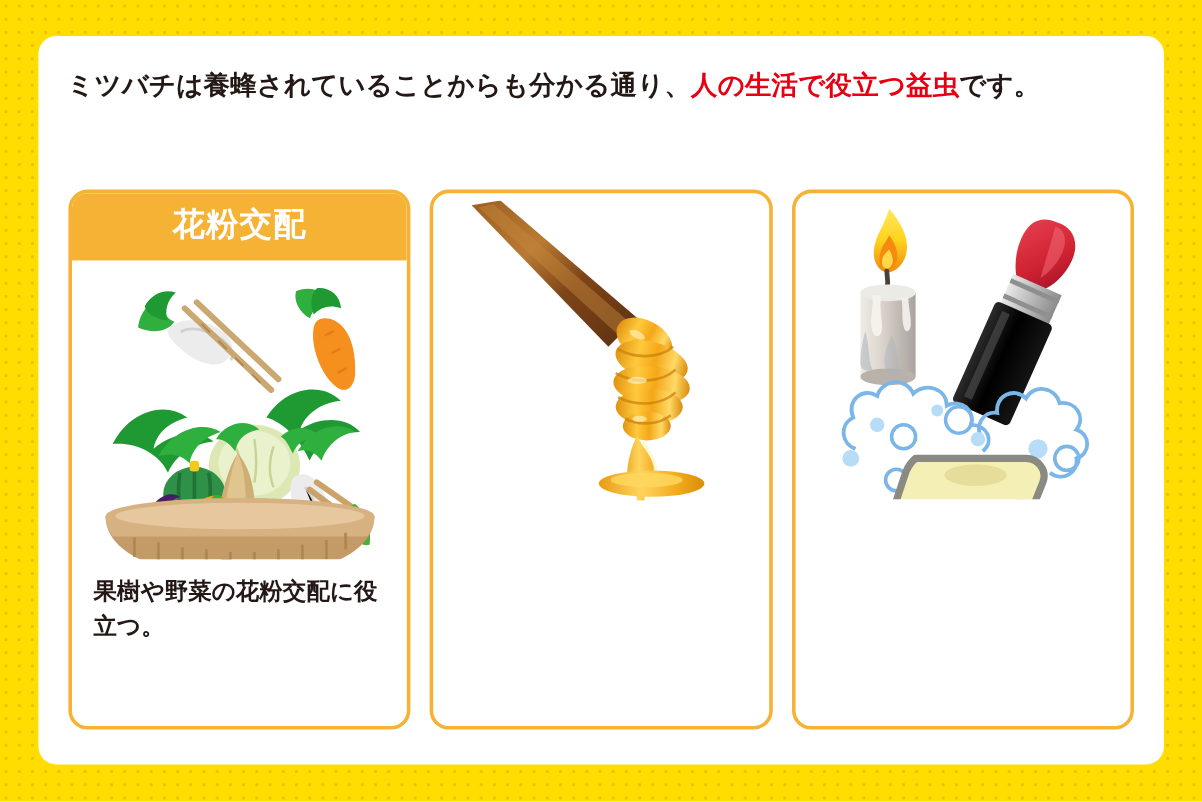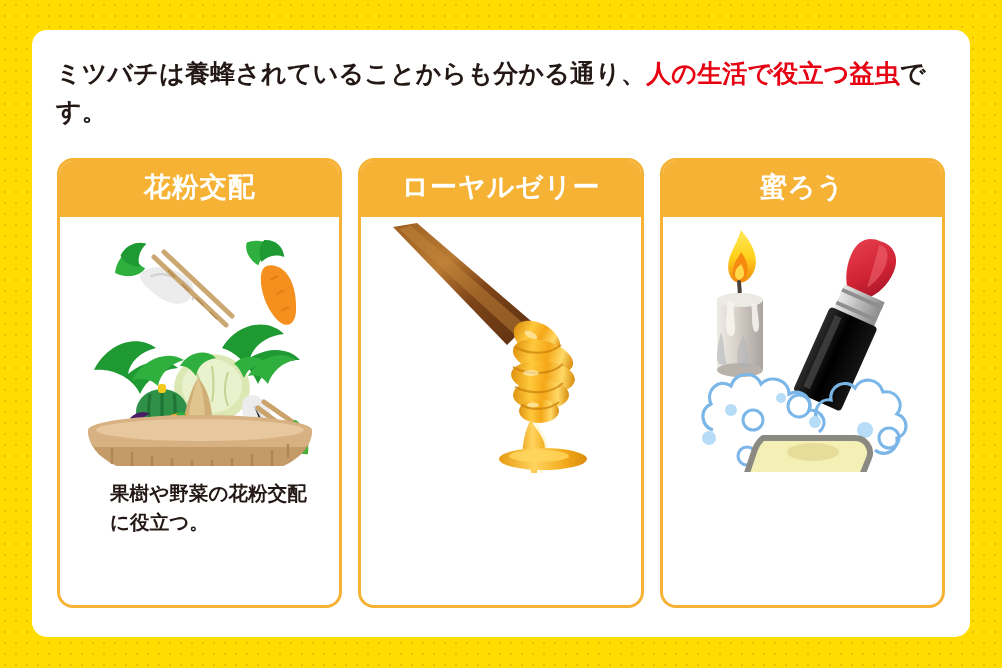--- a/index.html
+++ b/index.html
@@ -15,21 +15,21 @@
     background-size:11px 11px;
     background-position:3px 3px;
   }
   .panel{
     position:absolute;left:32px;top:30px;width:938px;height:607px;
     background:#ffffff;border-radius:15px;
     box-sizing:border-box;
   }
   .headline{
     position:absolute;left:24px;top:24px;right:20px;
-    font-size:25px;font-weight:bold;color:#231815;
+    font-size:22px;font-weight:bold;color:#231815;
     letter-spacing:.2px;line-height:1.52;
   }
   .headline .hl{color:#e60012;}
 
   .cards{
     position:absolute;left:25px;top:128px;right:25px;
     display:flex;gap:16px;
   }
   .card{
     width:288px;
@@ -54,21 +54,21 @@
     flex:0 0 auto;
     height:250px;
     display:flex;align-items:center;justify-content:center;
     padding:6px 0 0;
     position:relative;
   }
   .card-body{
     flex:1 1 auto;
     padding:6px 16px 18px 18px;
     font-size:19.5px;font-weight:bold;color:#231815;
-    line-height:1.52;letter-spacing:.1px;margin-left:32px;
+    line-height:1.52;letter-spacing:.1px;
   }
   svg{display:block;}
 </style>
 </head>
 <body>
 
 <div class="dots"></div>
 
 <div class="panel">
 
@@ -167,21 +167,20 @@
             <path d="M40 218v16M60 222v18M80 226v18M100 228v20M120 230v20M140 230v20M160 228v20M180 224v18M200 220v16M216 214v14"></path>
           </g>
           <ellipse cx="128" cy="200" rx="112" ry="15" fill="#d8b183"></ellipse>
           <ellipse cx="128" cy="200" rx="104" ry="11" fill="#e7c79d"></ellipse>
         </svg>
       </div>
       <div class="card-body">果樹や野菜の花粉交配に役立つ。</div>
     </div>
 
     <div class="card">
-      <div class="card-head">ローヤルゼリー</div>
       <div class="card-art">
         <svg width="220" height="250" viewBox="0 0 220 250" aria-hidden="true">
           <defs>
             <linearGradient id="stick" x1="0" y1="0" x2="1" y2="1">
               <stop offset="0" stop-color="#9c5f22"></stop>
               <stop offset="0.35" stop-color="#b97a33"></stop>
               <stop offset="0.6" stop-color="#7d4418"></stop>
               <stop offset="1" stop-color="#5c3011"></stop>
             </linearGradient>
             <linearGradient id="hny" x1="0" y1="0" x2="1" y2="0">
@@ -221,21 +220,20 @@
           <path d="M140 196c4 10 12 16 14 26 2 12-8 18-8 28 0 12 12 16 18 26 4 8-2 14-14 14-14 0-26-6-24-14 2-10 14-14 14-26 0-10-10-16-8-28 2-12 4-18 8-26z" fill="url(#drip)"></path>
           <path d="M145 200c3 8 9 14 10 22 1 9-6 14-6 22 0 9 9 13 13 20" fill="none" stroke="#fff0b8" stroke-width="3" opacity=".55"></path>
 
           <ellipse cx="152" cy="236" rx="44" ry="11" fill="url(#drip)"></ellipse>
           <ellipse cx="148" cy="233" rx="30" ry="6" fill="#ffd75e" opacity=".8"></ellipse>
         </svg>
       </div>
     </div>
 
     <div class="card">
-      <div class="card-head">蜜ろう</div>
       <div class="card-art">
         <svg width="258" height="248" viewBox="0 0 258 248" aria-hidden="true">
           <defs>
             <linearGradient id="flame" x1="0" y1="0" x2="0" y2="1">
               <stop offset="0" stop-color="#ffe95c"></stop>
               <stop offset="0.5" stop-color="#ffd21c"></stop>
               <stop offset="1" stop-color="#f08a10"></stop>
             </linearGradient>
             <linearGradient id="wax" x1="0" y1="0" x2="1" y2="0">
               <stop offset="0" stop-color="#efece6"></stop>

